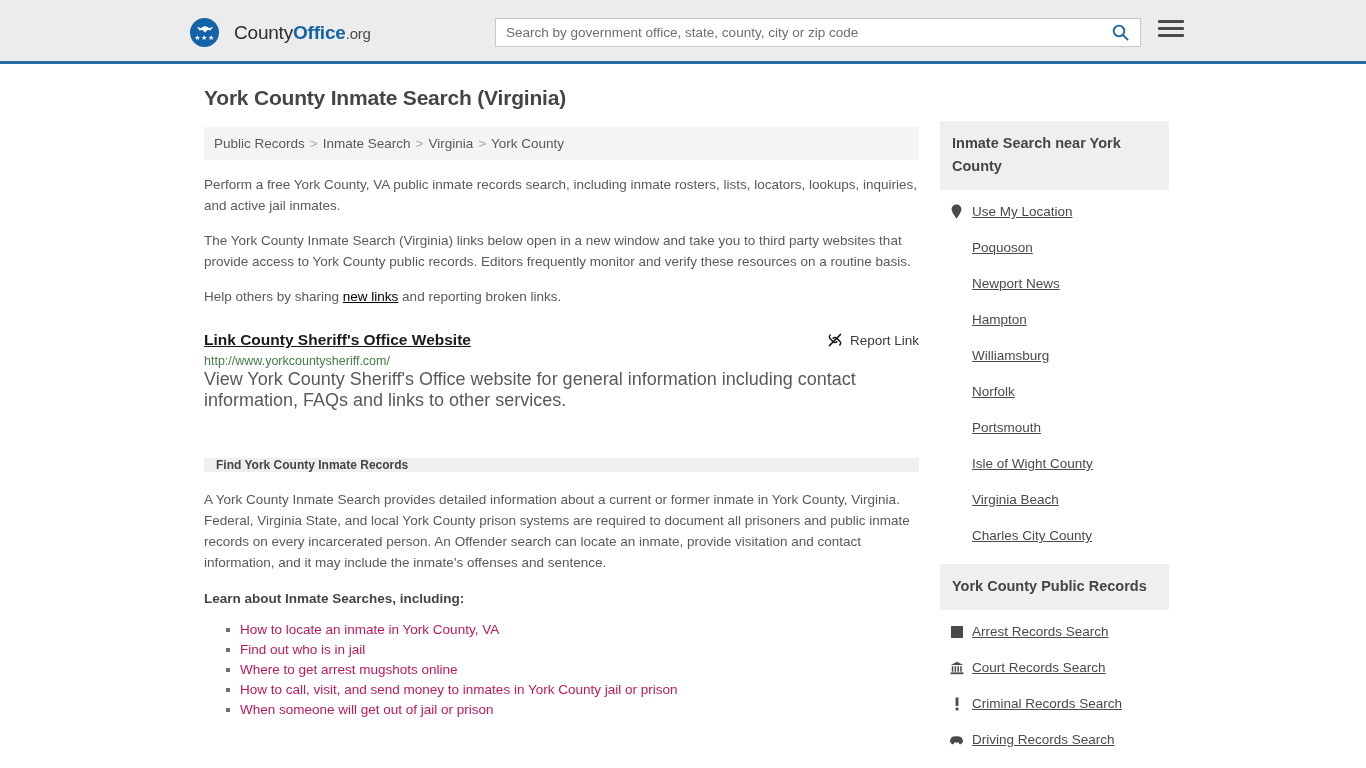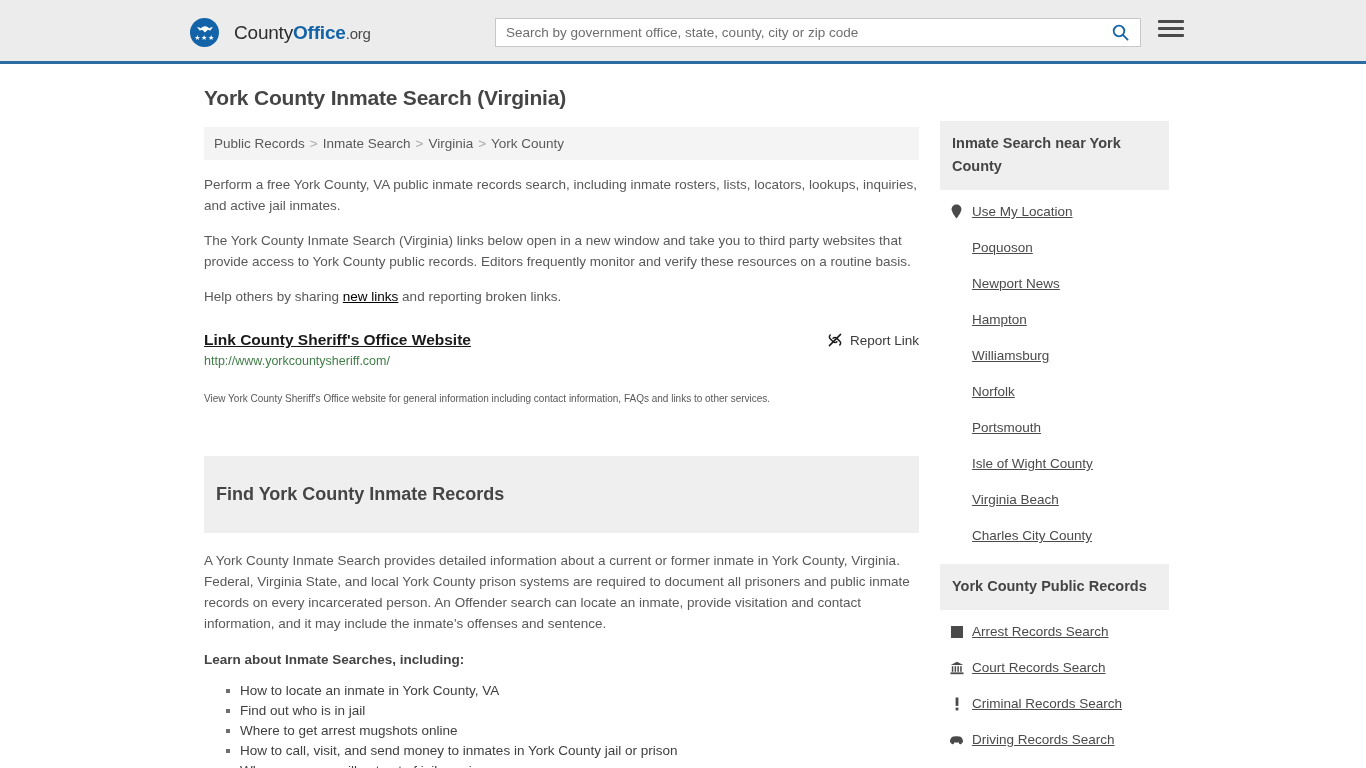--- a/index.html
+++ b/index.html
@@ -180,34 +180,34 @@
     cursor: pointer;
     white-space: nowrap;
     padding-top: 1px;
   }
   .result-url {
     font-size: 12.5px;
     color: #3f7d47;
     margin-top: 5px;
   }
   .result-desc {
-    font-size: 10px;
+    font-size: 18px;
     line-height: 21px;
     color: #595959;
-    margin-top: 20px;
+    margin-top: 1px;
   }
 
   
   .section {
     margin-top: 47px;
   }
   .section-head {
     background: #efefef;
-    padding: 28px 12px;
-    font-size: 18px;
+    padding: 0 12px;
+    font-size: 12px;
     font-weight: bold;
     color: #454545;
   }
   .section-body {
     font-size: 13.5px;
     line-height: 21px;
     color: #595959;
     margin-top: 17px;
   }
   .section-sub {
@@ -217,21 +217,21 @@
     margin-top: 18px;
   }
   ul.bullets {
     margin: 14px 0 0 0;
     padding-left: 36px;
     list-style: none;
   }
   ul.bullets li {
     font-size: 13.5px;
     line-height: 20px;
-    color: #404040;
+    color: #be185d;
     position: relative;
     padding-left: 0;
     margin-bottom: 0;
   }
   ul.bullets li::before {
     content: "";
     position: absolute;
     left: -14px; top: 8px;
     width: 4px; height: 4px;
     background: #6e6e6e;

